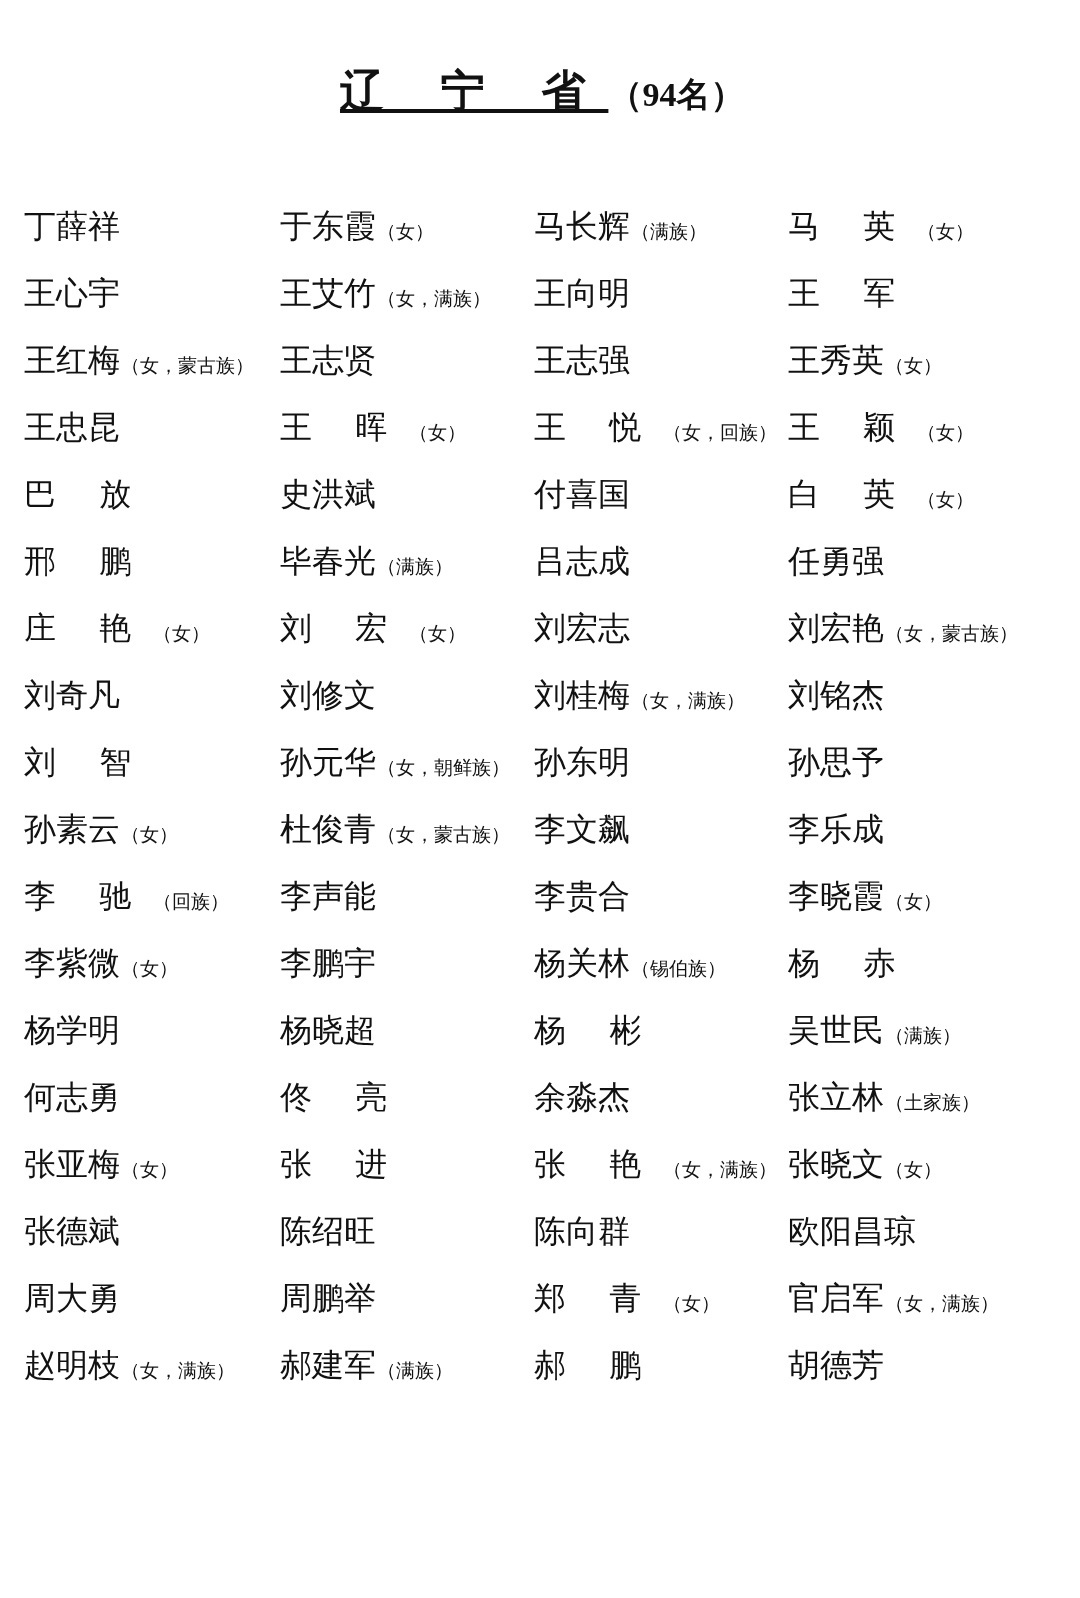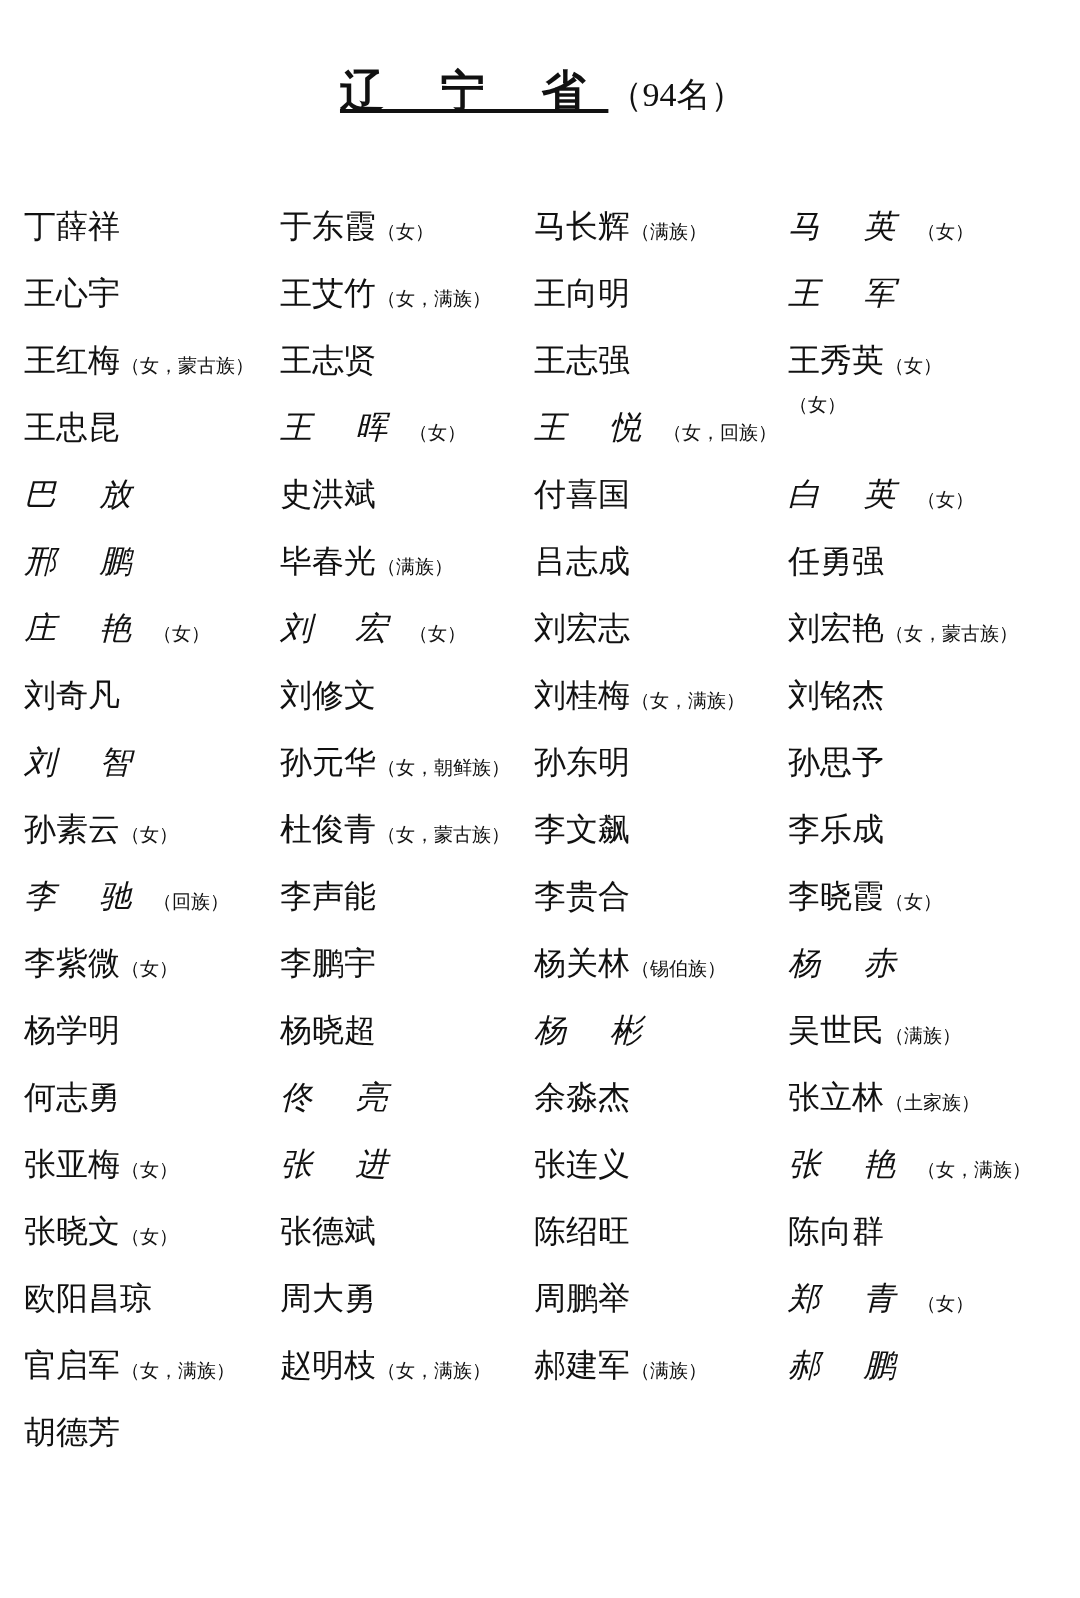--- a/index.html
+++ b/index.html
@@ -32,21 +32,21 @@
     line-height: 1.2;
     white-space: nowrap;
   }
   .page-title .prov {
     letter-spacing: 0.52em;
     padding-left: 0.1em;
     text-decoration: underline;
   }
   .page-title .count {
     font-size: 34px;
-    font-weight: normal;
+    font-weight: bold;
     letter-spacing: 0;
   }
   .name-grid {
     margin-top: 74px;
     margin-left: 24px;
     margin-right: 18px;
     display: grid;
     grid-template-columns: 256px 254px 254px auto;
     row-gap: 0;
     column-gap: 0;
@@ -60,21 +60,20 @@
     white-space: nowrap;
   }
   .cell .nm {
     font-size: 32px;
     font-weight: normal;
   }
   
   .cell .nm.spaced {
     letter-spacing: 0.55em;
     padding-right: 0.1em;
-    font-style: italic;
   }
   .cell .tag {
     font-size: 19px;
     line-height: 1;
     position: relative;
     top: 1px;
     margin-left: 1px;
   }
 </style>
 </head>
@@ -134,20 +133,21 @@
       </div>
       <div class="cell">
         <span class="nm spaced">王 晖</span>
         <span class="tag">（女）</span>
       </div>
       <div class="cell">
         <span class="nm spaced">王 悦</span>
         <span class="tag">（女，回族）</span>
       </div>
       <div class="cell">
+        <span class="nm spaced">王 颖</span>
         <span class="tag">（女）</span>
       </div>
       <div class="cell">
         <span class="nm spaced">巴 放</span>
       </div>
       <div class="cell">
         <span class="nm">史洪斌</span>
       </div>
       <div class="cell">
         <span class="nm">付喜国</span>
@@ -279,23 +279,20 @@
         <span class="tag">（土家族）</span>
       </div>
       <div class="cell">
         <span class="nm">张亚梅</span>
         <span class="tag">（女）</span>
       </div>
       <div class="cell">
         <span class="nm spaced">张 进</span>
       </div>
       <div class="cell">
-        <span class="nm">张连义</span>
-      </div>
-      <div class="cell">
         <span class="nm spaced">张 艳</span>
         <span class="tag">（女，满族）</span>
       </div>
       <div class="cell">
         <span class="nm">张晓文</span>
         <span class="tag">（女）</span>
       </div>
       <div class="cell">
         <span class="nm">张德斌</span>
       </div>

